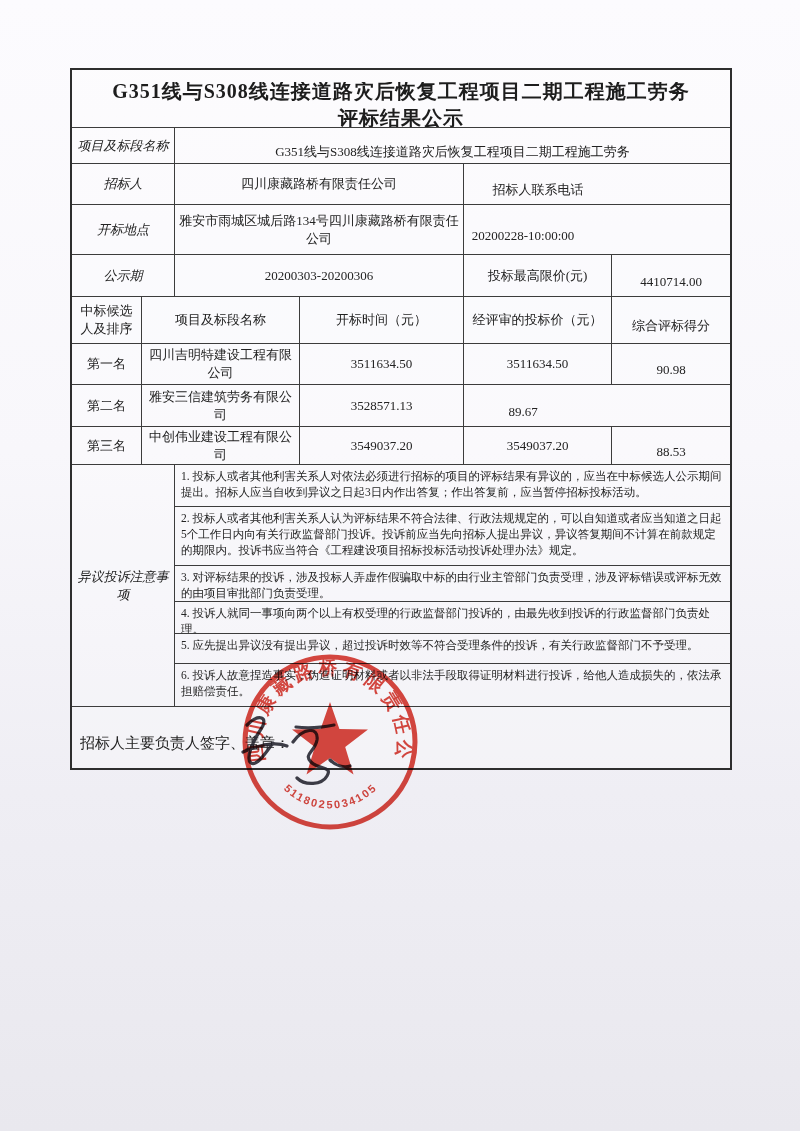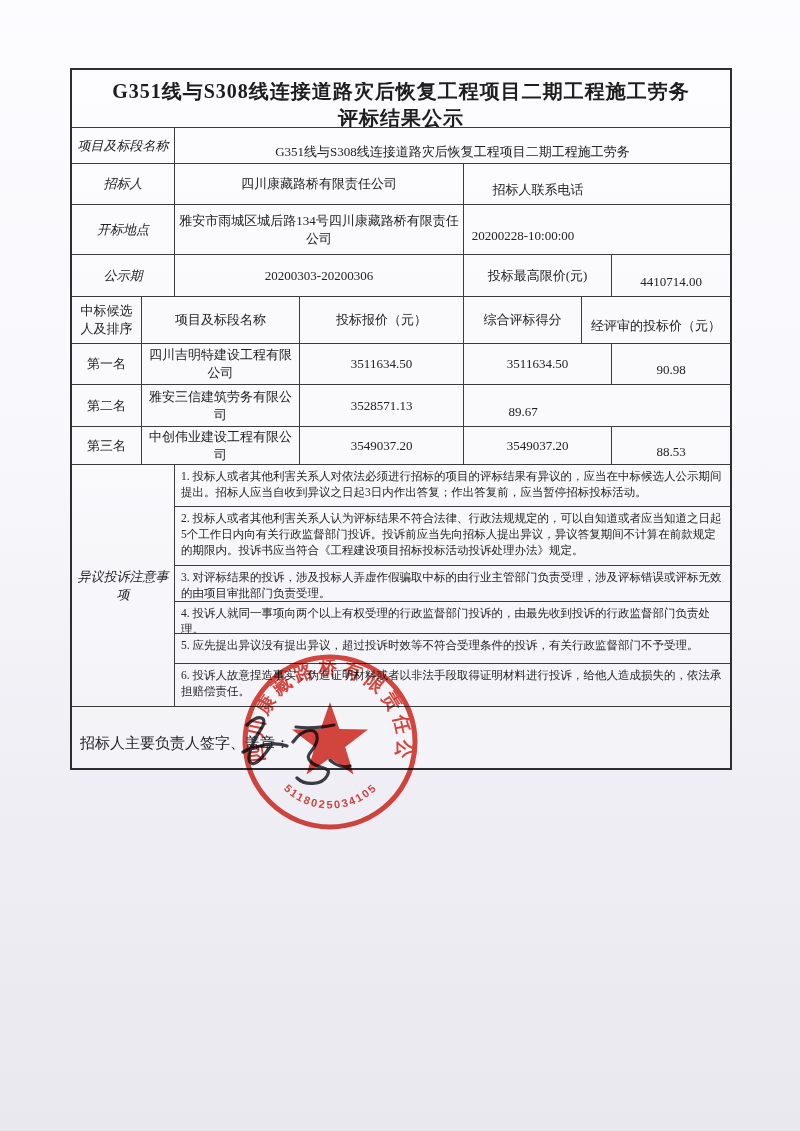--- a/index.html
+++ b/index.html
@@ -92,23 +92,23 @@
   <div class="trow h-r4">
     <div class="cell w-label">公示期</div>
     <div class="cell w-value">20200303-20200306</div>
     <div class="cell w-label2">投标最高限价(元)</div>
     <div class="cell w-value2">4410714.00</div>
   </div>
 
   <div class="trow h-chead">
     <div class="cell w-rank">中标候选人及排序</div>
     <div class="cell w-name">项目及标段名称</div>
-    <div class="cell w-bid">投标报价（元）</div>
+    <div class="cell w-bid">开标时间（元）</div>
+    <div class="cell w-eval">经评审的投标价（元）</div>
     <div class="cell w-score">综合评标得分</div>
-    <div class="cell w-eval">经评审的投标价（元）</div>
   </div>
 
   <div class="trow h-c1">
     <div class="cell w-rank">第一名</div>
     <div class="cell w-name">四川吉明特建设工程有限公司</div>
     <div class="cell w-bid">3511634.50</div>
     <div class="cell w-eval">3511634.50</div>
     <div class="cell w-score">90.98</div>
   </div>
 

